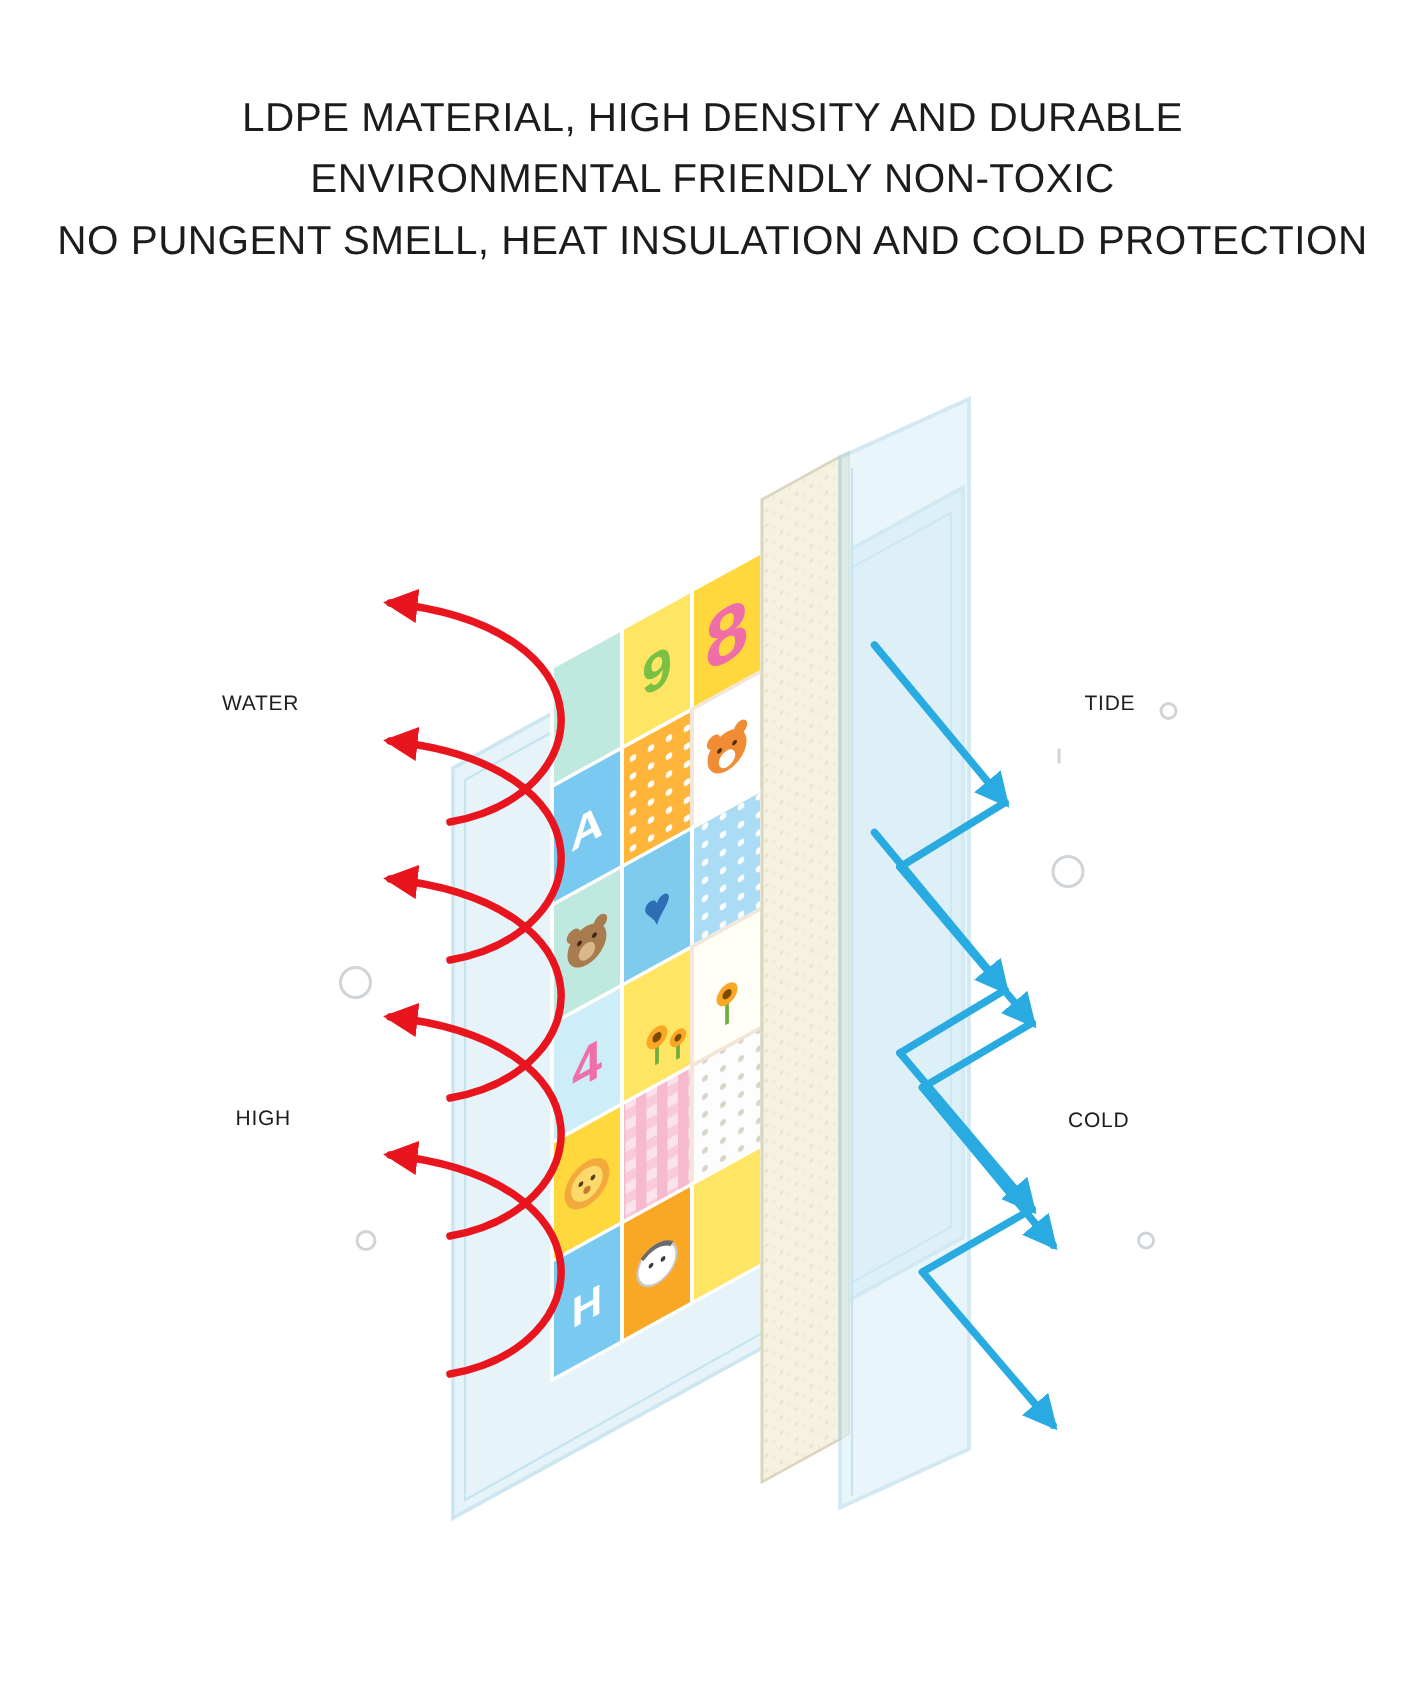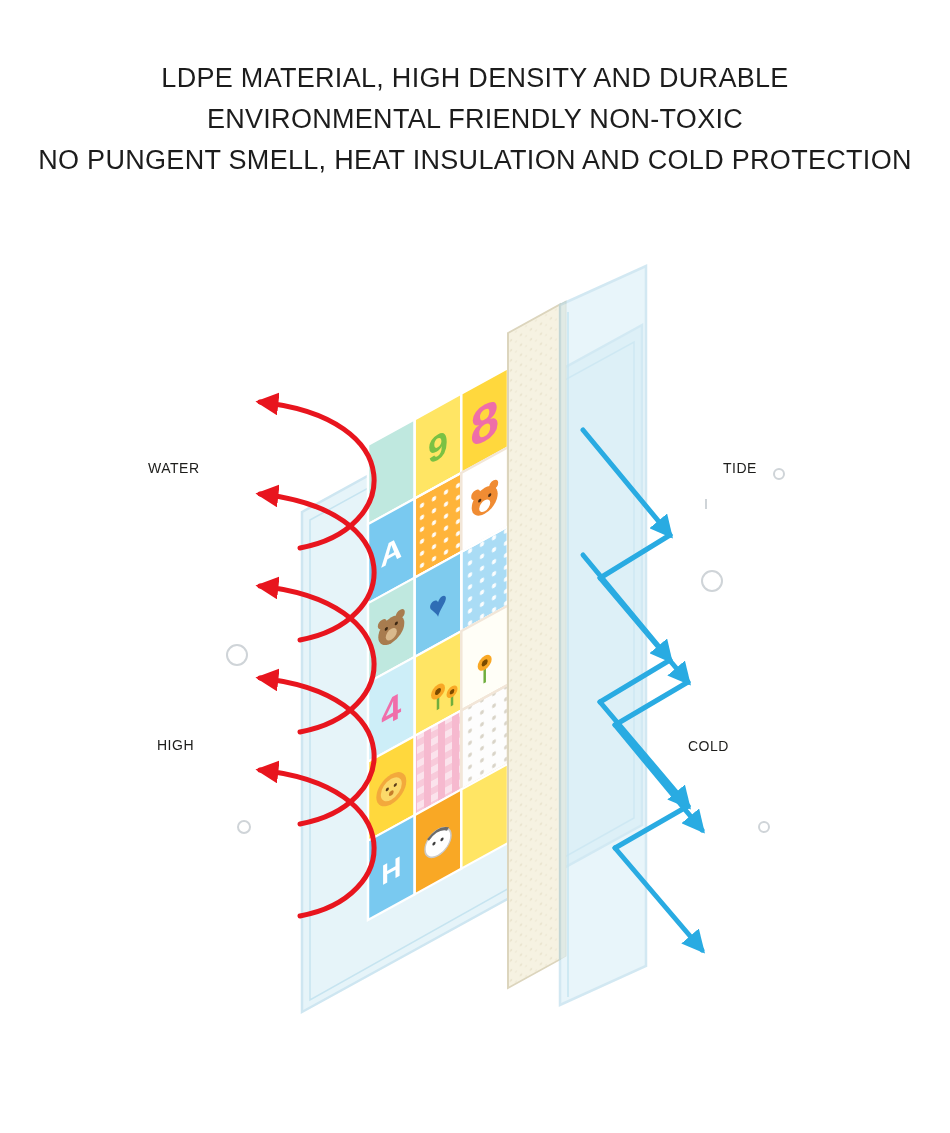--- a/index.html
+++ b/index.html
@@ -4,21 +4,21 @@
 <style>
   html,body{margin:0;padding:0;background:#ffffff;}
   .page{position:relative;width:950px;height:1133px;background:#ffffff;overflow:hidden;
         font-family:"Liberation Sans",sans-serif;}
   .title{position:absolute;top:58px;left:0;width:950px;text-align:center;color:#1c1c1c;}
   .title div{font-size:27px;line-height:41px;letter-spacing:.3px;}
   .side-label{position:absolute;font-size:14px;color:#1d1d1b;letter-spacing:.5px;}
   #lbl-water{left:148px;top:460px;}
   #lbl-heat{left:157px;top:737px;}
   #lbl-tide{left:707px;top:460px;margin-left:16px;}
-  #lbl-cold{left:688px;top:738px;}
+  #lbl-cold{left:712px;top:738px;}
   svg{position:absolute;left:0;top:0;}
   .mat-glyph{font-family:"Liberation Sans",sans-serif;font-weight:bold;}
 </style>
 </head>
 <body>
 
 <div class="page">
 
   <div class="title">
     <div>LDPE MATERIAL, HIGH DENSITY AND DURABLE</div>

